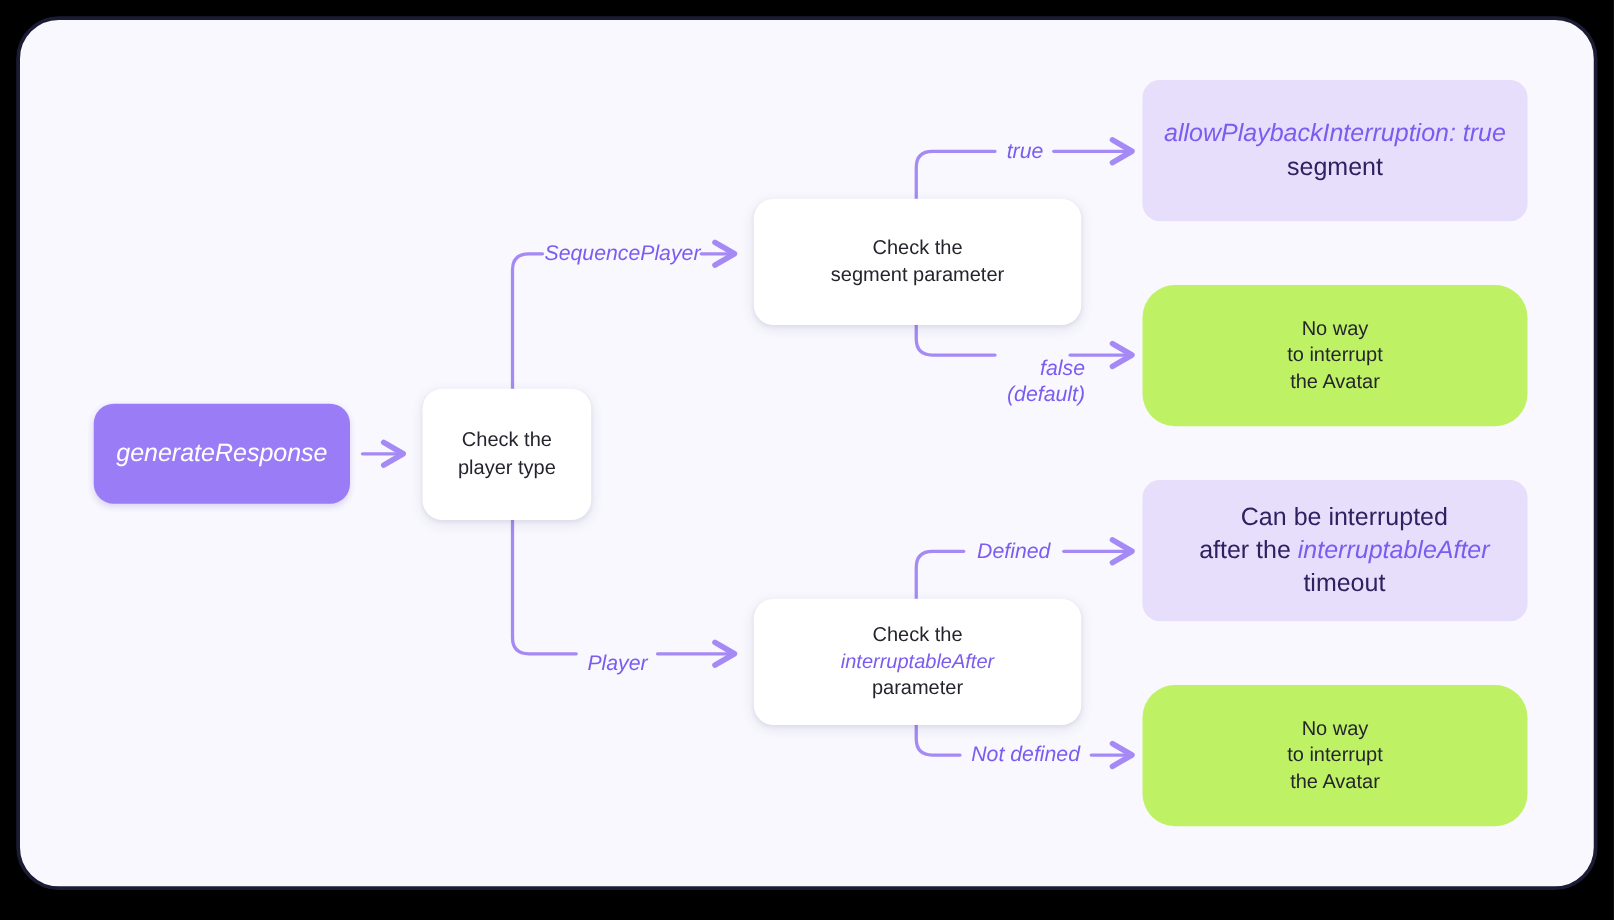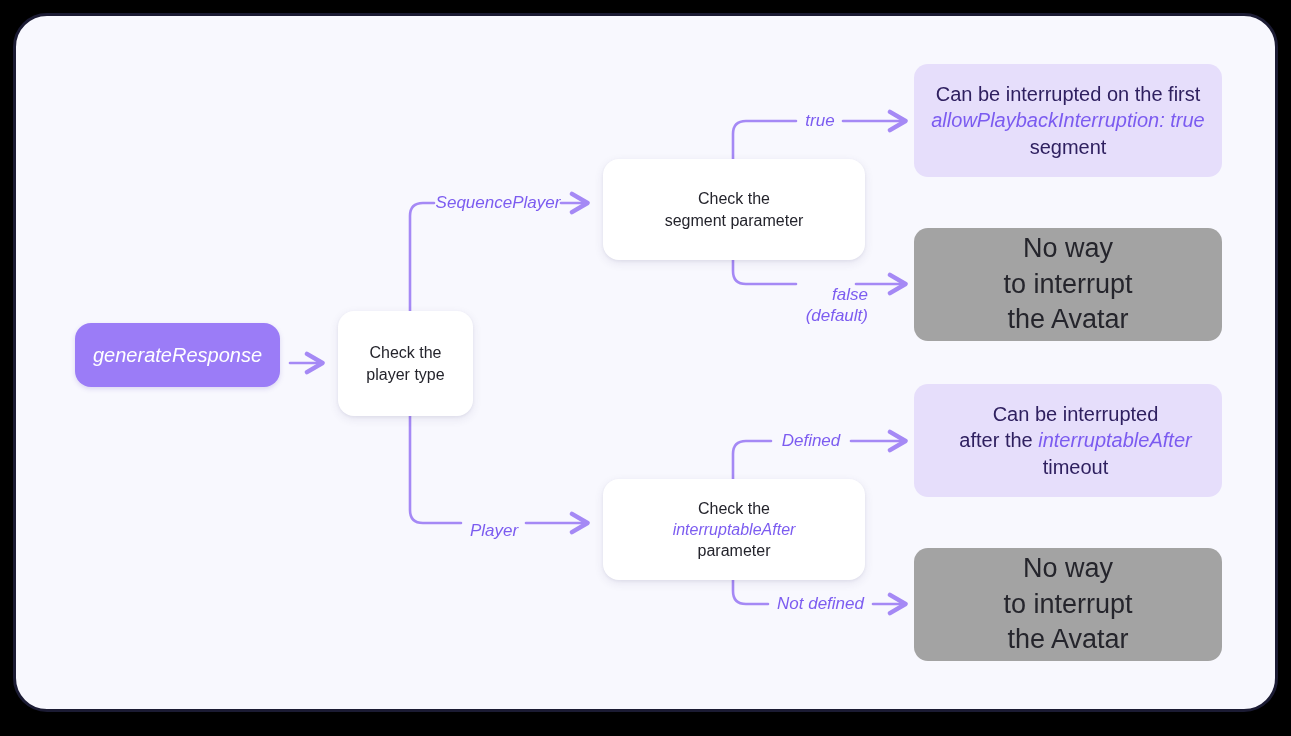--- a/index.html
+++ b/index.html
@@ -68,24 +68,24 @@
   }
 
   .node-purple {
     background: #e6defb;
     border-radius: 14px;
     color: #2f2060;
     font-size: 20px;
   }
 
   .node-gray {
-    background: #a3a3a3;
-    border-radius: 14px;
+    background: #bef264;
+    border-radius: 26px;
     color: #25252c;
-    font-size: 27px;
+    font-size: 16px;
   }
 
   .mono-ital {
     font-style: italic;
     color: #7c5cf0;
   }
   .node-purple .mono-ital { color: #7b5bf0; }
 
   .edge-label {
     position: absolute;
@@ -125,42 +125,41 @@
       <path d="M717,243 L717,255 Q717,268 730,268 L780,268" fill="none" stroke="#a589f5" stroke-width="2.6" stroke-linecap="round"></path>
       <path d="M840,268 L888,268" fill="none" stroke="#a589f5" stroke-width="2.6" stroke-linecap="round" marker-end="url(#arrowhead)"></path>
 
       <path d="M717,463 L717,438 Q717,425 730,425 L755,425" fill="none" stroke="#a589f5" stroke-width="2.6" stroke-linecap="round"></path>
       <path d="M835,425 L888,425" fill="none" stroke="#a589f5" stroke-width="2.6" stroke-linecap="round" marker-end="url(#arrowhead)"></path>
 
       <path d="M717,563 L717,575 Q717,588 730,588 L752,588" fill="none" stroke="#a589f5" stroke-width="2.6" stroke-linecap="round"></path>
       <path d="M857,588 L888,588" fill="none" stroke="#a589f5" stroke-width="2.6" stroke-linecap="round" marker-end="url(#arrowhead)"></path>
     </svg>
 
-    <div class="node node-start" style="left:59px; top:307px; width:205px; height:64px;">
+    <div class="node node-start" style="left:59px; top:307px; width:205px; height:80px;">
       <span>generateResponse</span>
     </div>
 
     <div class="node node-white" style="left:322px; top:295px; width:135px; height:105px; flex-direction:column;">
       <span>Check the</span>
       <span>player type</span>
     </div>
 
     <div class="node node-white" style="left:587px; top:143px; width:262px; height:101px; flex-direction:column;">
       <span>Check the</span>
       <span>segment parameter</span>
     </div>
 
     <div class="node node-white" style="left:587px; top:463px; width:262px; height:101px; flex-direction:column;">
       <span>Check the</span>
       <span class="mono-ital">interruptableAfter</span>
       <span>parameter</span>
     </div>
 
     <div class="node node-purple" style="left:898px; top:48px; width:308px; height:113px; flex-direction:column;">
-      <span>Can be interrupted on the first</span>
       <span class="mono-ital">allowPlaybackInterruption: true</span>
       <span>segment</span>
     </div>
 
     <div class="node node-gray" style="left:898px; top:212px; width:308px; height:113px; flex-direction:column;">
       <span>No way</span>
       <span>to interrupt</span>
       <span>the Avatar</span>
     </div>
 

